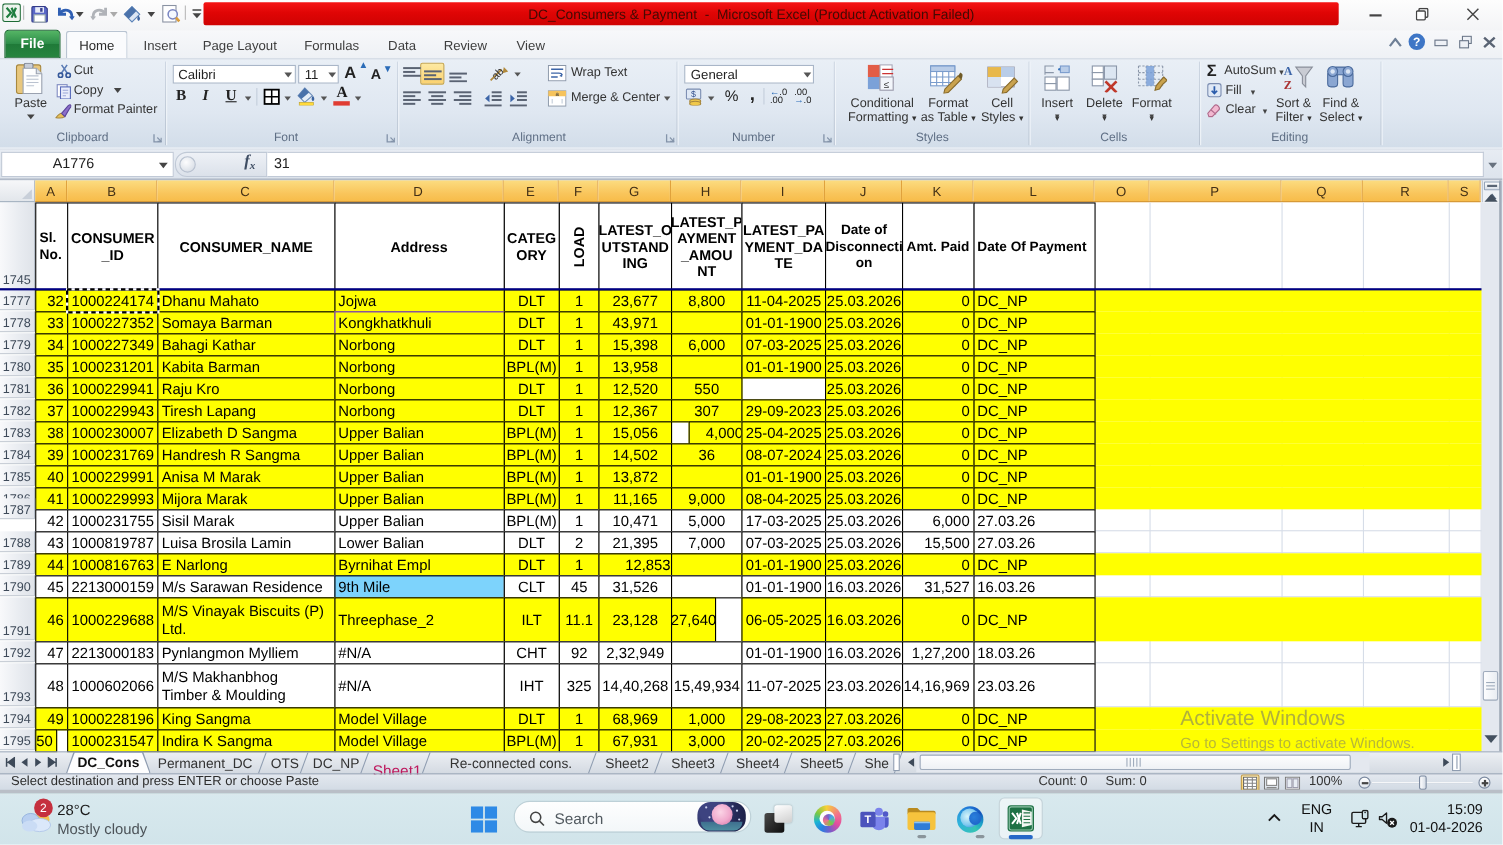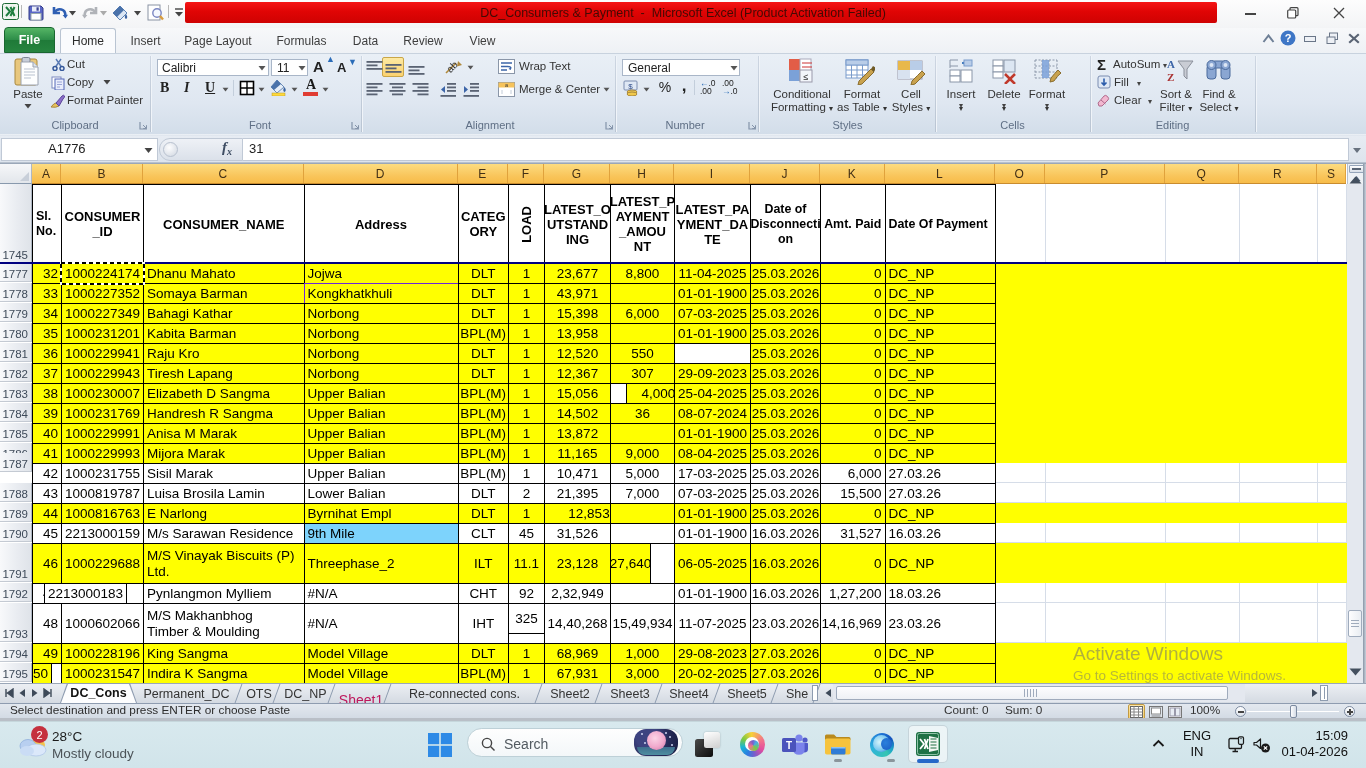--- a/index.html
+++ b/index.html
@@ -663,39 +663,39 @@
 <div class="cell" style="left:508px;top:543.0px;width:37px;height:41px;background:#ffff00;border:1px solid #000;justify-content:center;font-size:13.5px;">11.1</div>
 <div class="cell" style="left:544px;top:543.0px;width:67px;height:41px;background:#ffff00;border:1px solid #000;justify-content:center;font-size:13.5px;">23,128</div>
 <div class="cell" style="left:610px;top:543.0px;width:41px;height:41px;background:#ffff00;border:1px solid #000;justify-content:center;font-size:13.5px;">27,640</div>
 <div class="cell" style="left:674px;top:543.0px;width:77px;height:41px;background:#ffff00;border:1px solid #000;justify-content:center;font-size:13.5px;">06-05-2025</div>
 <div class="cell" style="left:750px;top:543.0px;width:71px;height:41px;background:#ffff00;border:1px solid #000;justify-content:center;font-size:13.5px;">16.03.2026</div>
 <div class="cell" style="left:820px;top:543.0px;width:65.5px;height:41px;background:#ffff00;border:1px solid #000;justify-content:flex-end;padding:0 3px;font-size:13.5px;">0</div>
 <div class="cell" style="left:884.5px;top:543.0px;width:111.5px;height:41px;background:#ffff00;border:1px solid #000;justify-content:flex-start;padding:0 3px;font-size:13.5px;">DC_NP</div>
 <div class="rowhdr" style="top:583.0px;height:19px;">1792</div>
 <div style="position:absolute;left:996px;top:602.0px;width:351px;height:1px;background:#d6dde8;"></div>
 <div class="cell" style="left:32px;top:583.0px;width:30px;height:21px;background:#ffffff;border:1px solid #000;justify-content:flex-end;padding:0 3px;font-size:13.5px;">47</div>
-<div class="cell" style="left:44px;top:583.0px;width:83px;height:21px;background:#ffffff;border:1px solid #000;justify-content:center;font-size:13.5px;">2213000183</div>
+<div class="cell" style="left:61px;top:583.0px;width:83px;height:21px;background:#ffffff;border:1px solid #000;justify-content:center;font-size:13.5px;">2213000183</div>
 <div class="cell" style="left:143px;top:583.0px;width:161.5px;height:21px;background:#ffffff;border:1px solid #000;justify-content:flex-start;padding:0 3px;font-size:13.5px;">Pynlangmon Mylliem</div>
 <div class="cell" style="left:303.5px;top:583.0px;width:155.0px;height:21px;background:#ffffff;border:1px solid #000;justify-content:flex-start;padding:0 3px;font-size:13.5px;">#N/A</div>
 <div class="cell" style="left:457.5px;top:583.0px;width:51.5px;height:21px;background:#ffffff;border:1px solid #000;justify-content:center;font-size:13.5px;">CHT</div>
 <div class="cell" style="left:508px;top:583.0px;width:37px;height:21px;background:#ffffff;border:1px solid #000;justify-content:center;font-size:13.5px;">92</div>
 <div class="cell" style="left:544px;top:583.0px;width:67px;height:21px;background:#ffffff;border:1px solid #000;justify-content:center;font-size:13.5px;">2,32,949</div>
 <div class="cell" style="left:610px;top:583.0px;width:65px;height:21px;background:#ffffff;border:1px solid #000;justify-content:center;font-size:13.5px;"></div>
 <div class="cell" style="left:674px;top:583.0px;width:77px;height:21px;background:#ffffff;border:1px solid #000;justify-content:center;font-size:13.5px;">01-01-1900</div>
 <div class="cell" style="left:750px;top:583.0px;width:71px;height:21px;background:#ffffff;border:1px solid #000;justify-content:center;font-size:13.5px;">16.03.2026</div>
 <div class="cell" style="left:820px;top:583.0px;width:65.5px;height:21px;background:#ffffff;border:1px solid #000;justify-content:flex-end;padding:0 3px;font-size:13.5px;">1,27,200</div>
 <div class="cell" style="left:884.5px;top:583.0px;width:111.5px;height:21px;background:#ffffff;border:1px solid #000;justify-content:flex-start;padding:0 3px;font-size:13.5px;">18.03.26</div>
 <div class="rowhdr" style="top:603.0px;height:39px;">1793</div>
 <div style="position:absolute;left:996px;top:642.0px;width:351px;height:1px;background:#d6dde8;"></div>
 <div class="cell" style="left:32px;top:603.0px;width:30px;height:41px;background:#ffffff;border:1px solid #000;justify-content:flex-end;padding:0 3px;font-size:13.5px;">48</div>
 <div class="cell" style="left:61px;top:603.0px;width:83px;height:41px;background:#ffffff;border:1px solid #000;justify-content:center;font-size:13.5px;">1000602066</div>
 <div class="cell" style="left:143px;top:603.0px;width:161.5px;height:41px;background:#ffffff;border:1px solid #000;justify-content:flex-start;padding:0 3px;white-space:normal;line-height:15.5px;font-size:13.5px;">M/S Makhanbhog<br>Timber &amp; Moulding</div>
 <div class="cell" style="left:303.5px;top:603.0px;width:155.0px;height:41px;background:#ffffff;border:1px solid #000;justify-content:flex-start;padding:0 3px;font-size:13.5px;">#N/A</div>
 <div class="cell" style="left:457.5px;top:603.0px;width:51.5px;height:41px;background:#ffffff;border:1px solid #000;justify-content:center;font-size:13.5px;">IHT</div>
-<div class="cell" style="left:508px;top:603.0px;width:37px;height:31px;background:#ffffff;border:1px solid #000;justify-content:center;font-size:13.5px;">325</div>
+<div class="cell" style="left:508px;top:603.0px;width:37px;height:41px;background:#ffffff;border:1px solid #000;justify-content:center;font-size:13.5px;">325</div>
 <div class="cell" style="left:544px;top:603.0px;width:67px;height:41px;background:#ffffff;border:1px solid #000;justify-content:center;font-size:13.5px;">14,40,268</div>
 <div class="cell" style="left:610px;top:603.0px;width:65px;height:41px;background:#ffffff;border:1px solid #000;justify-content:center;font-size:13.5px;">15,49,934</div>
 <div class="cell" style="left:674px;top:603.0px;width:77px;height:41px;background:#ffffff;border:1px solid #000;justify-content:center;font-size:13.5px;">11-07-2025</div>
 <div class="cell" style="left:750px;top:603.0px;width:71px;height:41px;background:#ffffff;border:1px solid #000;justify-content:center;font-size:13.5px;">23.03.2026</div>
 <div class="cell" style="left:820px;top:603.0px;width:65.5px;height:41px;background:#ffffff;border:1px solid #000;justify-content:flex-end;padding:0 3px;font-size:13.5px;">14,16,969</div>
 <div class="cell" style="left:884.5px;top:603.0px;width:111.5px;height:41px;background:#ffffff;border:1px solid #000;justify-content:flex-start;padding:0 3px;font-size:13.5px;">23.03.26</div>
 <div class="rowhdr" style="top:643.0px;height:19px;">1794</div>
 <div style="position:absolute;left:996px;top:643.0px;width:351px;height:20px;background:#ffff00;"></div>
 <div class="cell" style="left:32px;top:643.0px;width:30px;height:21px;background:#ffff00;border:1px solid #000;justify-content:flex-end;padding:0 3px;font-size:13.5px;">49</div>
 <div class="cell" style="left:61px;top:643.0px;width:83px;height:21px;background:#ffff00;border:1px solid #000;justify-content:center;font-size:13.5px;">1000228196</div>

